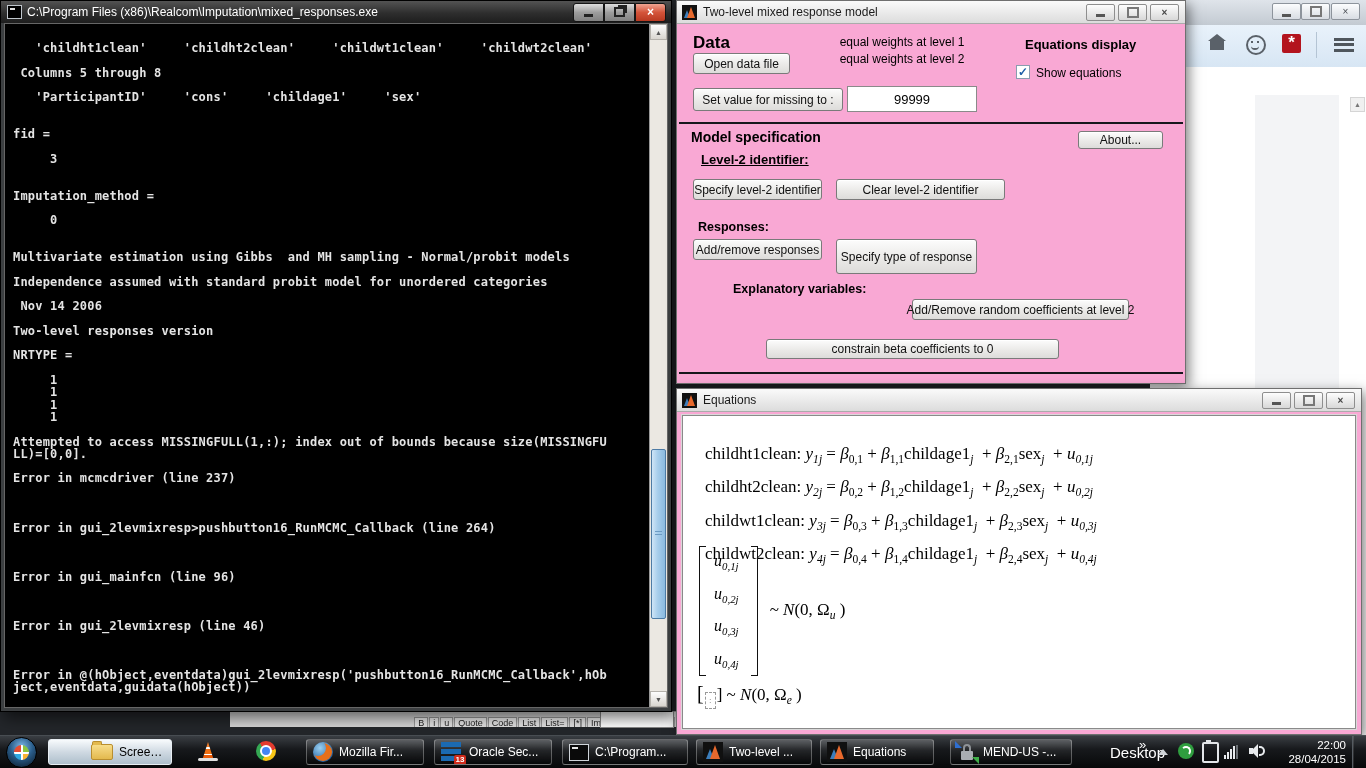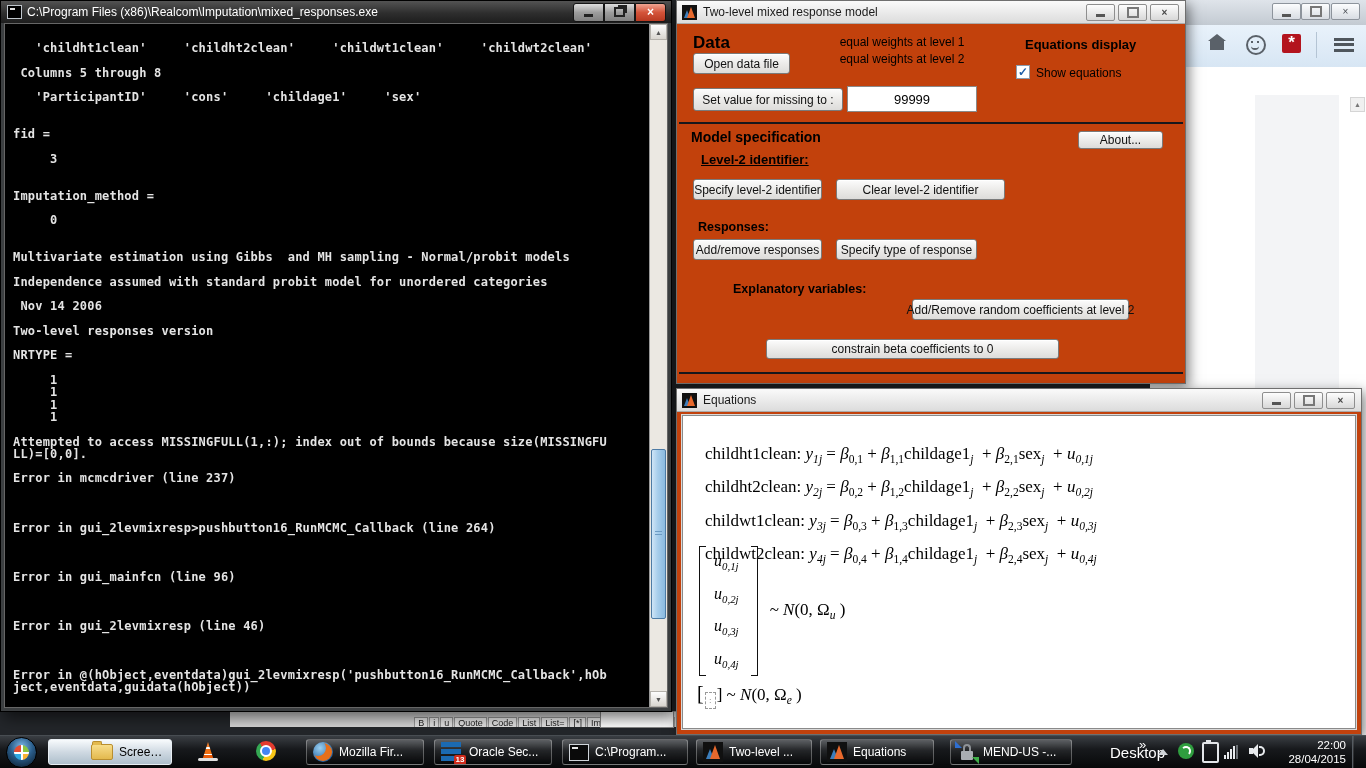--- a/index.html
+++ b/index.html
@@ -63,21 +63,21 @@
   .c-scrollbar{position:absolute;right:0;top:0;bottom:0;width:17px;background:#ebe8e2;border-left:1px solid #999;}
   .c-sb-up,.c-sb-down{position:absolute;left:0;right:0;height:16px;background:linear-gradient(#fdfdfd,#d9d6d0);
        border:1px solid #b5b2ac;box-sizing:border-box;color:#555;font-size:7px;text-align:center;line-height:15px;}
   .c-sb-up{top:0;} .c-sb-down{bottom:0;}
   .c-sb-thumb{position:absolute;left:1px;right:1px;top:425px;height:168px;border:1px solid #4d7ba5;border-radius:2px;
        background:linear-gradient(90deg,#cfe5f6,#a6cdeb 45%,#8cbbe0);}
   .c-sb-thumb::after{content:"";position:absolute;left:3px;right:3px;top:50%;margin-top:-3px;height:6px;
        background:repeating-linear-gradient(180deg,#6d9cc4 0 1px,transparent 1px 3px);}
 
   
-  .mat-win{position:absolute;z-index:4;background:#c2410c;border:1px solid #6f6f6f;box-sizing:border-box;
+  .mat-win{position:absolute;z-index:4;background:#f9a8d4;border:1px solid #6f6f6f;box-sizing:border-box;
        box-shadow:3px 4px 12px rgba(0,0,0,.5);}
   .m-titlebar{position:absolute;left:0;top:0;right:0;height:22px;background:linear-gradient(#fafafa,#dcdcdc);
        border-bottom:1px solid #ababab;display:flex;align-items:center;}
   .m-title{font-size:12px;color:#1a1a1a;flex:1;white-space:nowrap;overflow:hidden;}
   .matlab-icon{width:15px;height:15px;background:#101010;margin:0 6px 0 5px;position:relative;flex:0 0 auto;}
   .matlab-icon::before{content:"";position:absolute;left:2px;bottom:2px;width:0;height:0;
        border-left:3px solid transparent;border-right:3px solid transparent;border-bottom:8px solid #3b7dbb;}
   .matlab-icon::after{content:"";position:absolute;left:5px;bottom:2px;width:0;height:0;
        border-left:4px solid transparent;border-right:4px solid transparent;border-bottom:11px solid #e8692d;}
   .m-btns{display:flex;gap:3px;margin-right:6px;}
@@ -335,21 +335,21 @@
 
     <div class="mw-h" style="left:14px;top:128px;font-size:14px;">Model specification</div>
     <div class="mbtn" style="left:401px;top:130px;width:85px;height:18px;">About...</div>
 
     <div class="mw-h" style="left:24px;top:151px;font-size:13px;text-decoration:underline;">Level-2 identifier:</div>
     <div class="mbtn" style="left:16px;top:178px;width:129px;height:21px;">Specify level-2 identifier</div>
     <div class="mbtn" style="left:159px;top:178px;width:169px;height:21px;">Clear level-2 identifier</div>
 
     <div class="mw-h" style="left:21px;top:219px;font-size:12.5px;">Responses:</div>
     <div class="mbtn" style="left:16px;top:238px;width:129px;height:21px;">Add/remove responses</div>
-    <div class="mbtn" style="left:159px;top:238px;width:141px;height:21px;">Specify type of response</div>
+    <div class="mbtn" style="left:159px;top:238px;width:141px;height:35px;">Specify type of response</div>
 
     <div class="mw-h" style="left:24px;top:281px;font-size:12.5px;margin-left:32px;">Explanatory variables:</div>
     <div class="mbtn" style="left:235px;top:298px;width:217px;height:21px;">Add/Remove random coefficients at level 2</div>
 
     <div class="mbtn" style="left:89px;top:338px;width:293px;height:20px;">constrain beta coefficients to 0</div>
 
     <div class="mw-sep" style="top:371px;"></div>
   </div>
 
   <div class="mat-win" style="left:676px;top:388px;width:686px;height:347px;">

